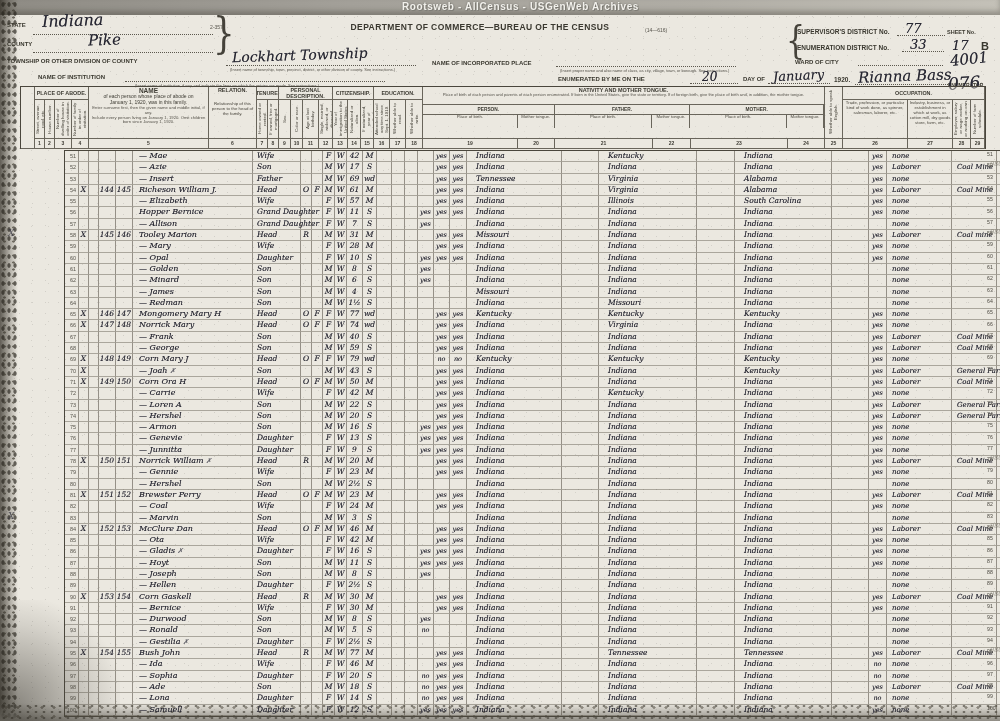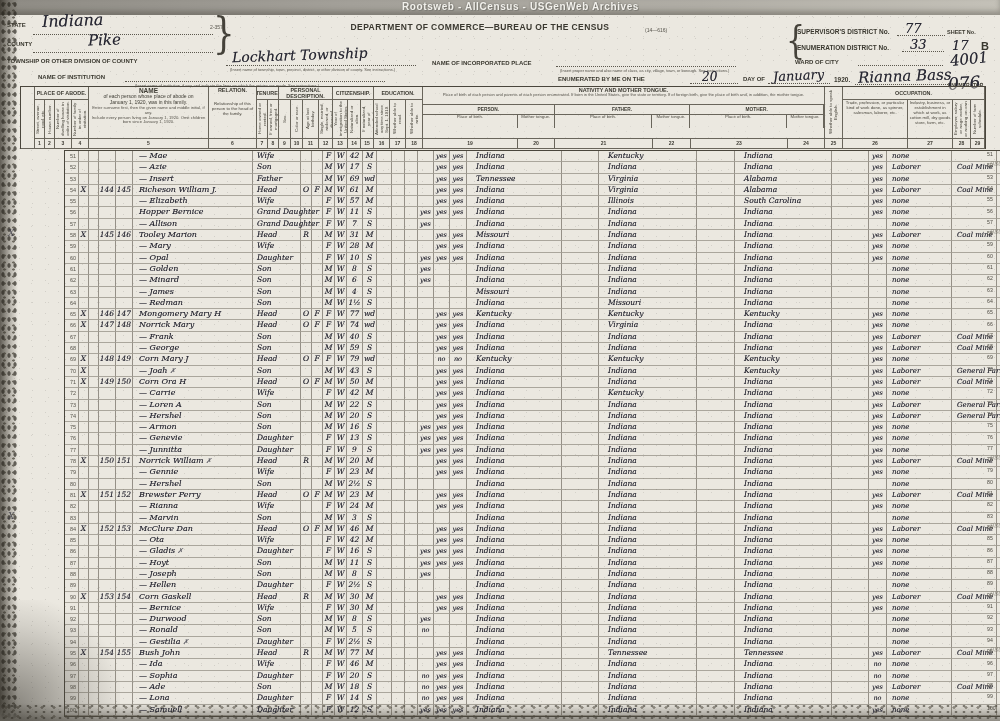--- a/index.html
+++ b/index.html
@@ -1182,21 +1182,21 @@
       <div class="c hw ctr sm">yes</div>
       <div class="c hw oc">Laborer</div>
       <div class="c hw oc">Coal Mine</div>
       <div class="c hw ctr">W</div>
       <div class="c "></div>
       <div class="c lnum">82</div>
       <div class="c hw ctr"></div>
       <div class="c "></div>
       <div class="c hw ctr"></div>
       <div class="c hw ctr"></div>
-      <div class="c hw nm">— Rianna</div>
+      <div class="c hw nm">— Coal</div>
       <div class="c hw rl">Wife</div>
       <div class="c hw ctr"></div>
       <div class="c hw ctr"></div>
       <div class="c hw ctr">F</div>
       <div class="c hw ctr">W</div>
       <div class="c hw ctr">24</div>
       <div class="c hw ctr">M</div>
       <div class="c "></div>
       <div class="c "></div>
       <div class="c "></div>

